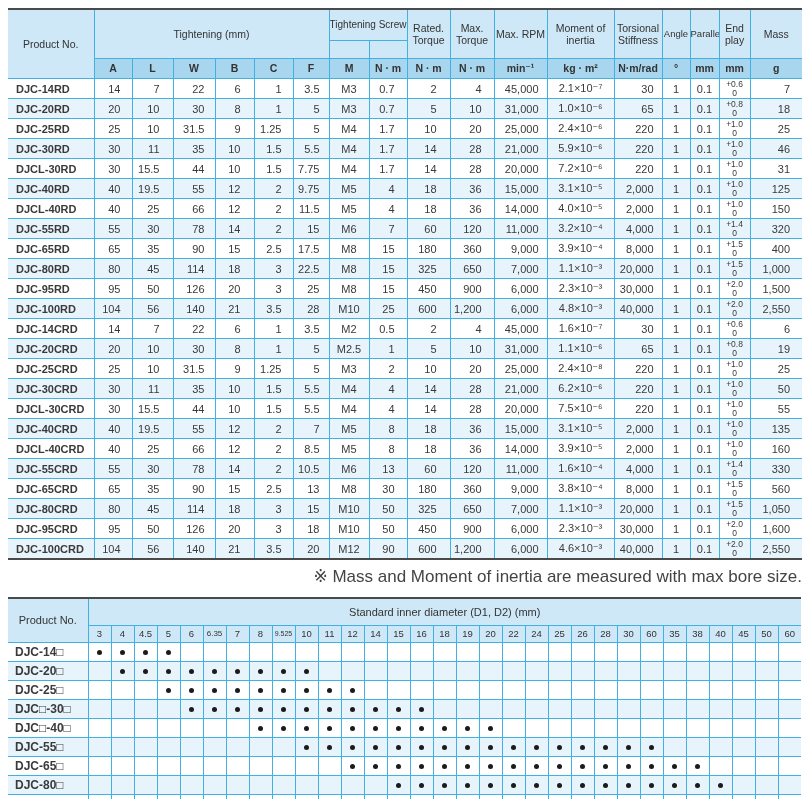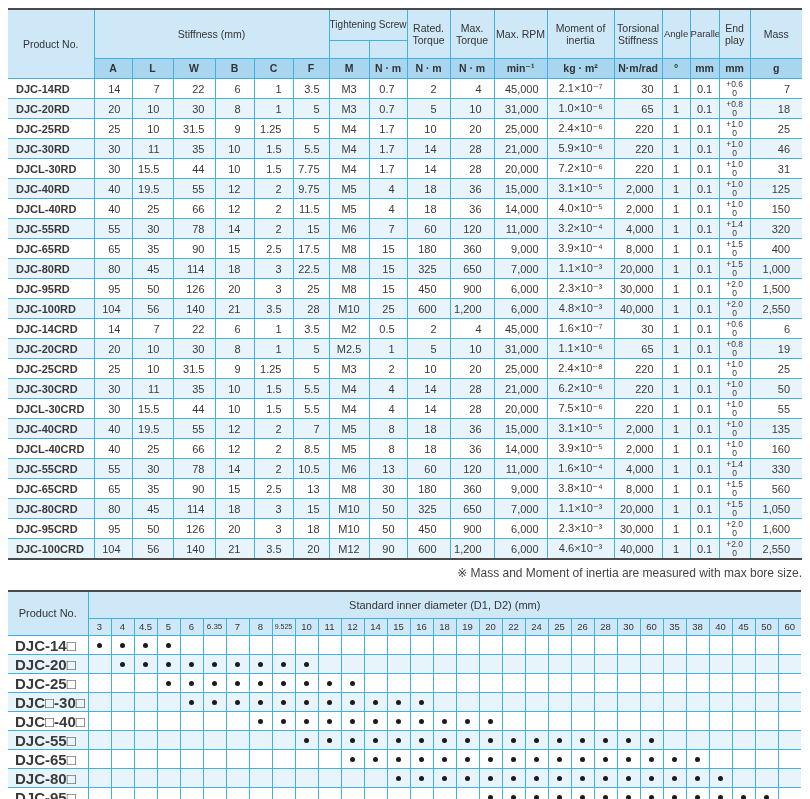--- a/index.html
+++ b/index.html
@@ -27,28 +27,28 @@
   .pB{padding-right:13px !important;}
   .pC{padding-right:11px !important;}
   .pF{padding-right:9px !important;}
   .pST{padding-right:12px !important;}
   .pRT{padding-right:13px !important;}
   .pMT{padding-right:12px !important;}
   .pRPM{padding-right:8px !important;margin-left:24px;}
   .pTS{padding-right:8px !important;}
   .pMS{padding-right:12px !important;}
   .ep{display:flex;flex-direction:column;align-items:center;line-height:1.05;font-size:8.5px;}
-  .footnote{width:794px;text-align:right;font-size:12px;color:#444;margin:6px 0 10px 0;}
+  .footnote{width:794px;text-align:right;font-size:17px;color:#444;margin:6px 0 10px 0;}
   .bore thead tr.r1 th{height:26px;font-size:11px;}
   .bore thead tr.cols th{height:16px;font-size:9.5px;font-weight:normal;background:#cfe8f7;padding:0;}
   .bore thead tr.cols th.sm{font-size:8px;}
   .bore thead tr.cols th.xs{font-size:7px;}
   .bore td{height:18px;}
   .bore tr.alt td{background:#e8f4fc;}
-  .b-prod{text-align:left;font-weight:bold;padding-left:7px;font-size:15px;}
+  .b-prod{text-align:left;font-weight:bold;padding-left:7px;font-size:12px;}
   .dot{display:block;width:5px;height:5px;border-radius:50%;background:#1b1b1b;margin:0 auto;}
 </style>
 </head>
 <body>
 
 <div class="wrap">
 
   <table class="spec">
     <colgroup>
       <col style="width:86px">
@@ -66,21 +66,21 @@
       <col style="width:67px">
         <col style="width:48px">
         <col style="width:28px">
         <col style="width:29px">
       <col style="width:31px">
         <col style="width:52px">
     </colgroup>
     <thead>
       <tr class="r1">
         <th rowspan="3">Product No.</th>
-        <th colspan="6" rowspan="2">Stiffness (mm)</th>
+        <th colspan="6" rowspan="2">Tightening (mm)</th>
         <th colspan="2" class="nowrap" style="font-size:10px">Tightening Screw</th>
         <th rowspan="2">Rated. Torque</th>
         <th rowspan="2">Max. Torque</th>
         <th rowspan="2">Max. RPM</th>
         <th rowspan="2">Moment of inertia</th>
         <th rowspan="2">Torsional Stiffness</th>
         <th rowspan="2" class="th-sm">Angle</th>
         <th rowspan="2" class="th-sm">Parallel</th>
         <th rowspan="2">End play</th>
         <th rowspan="2">Mass</th>

